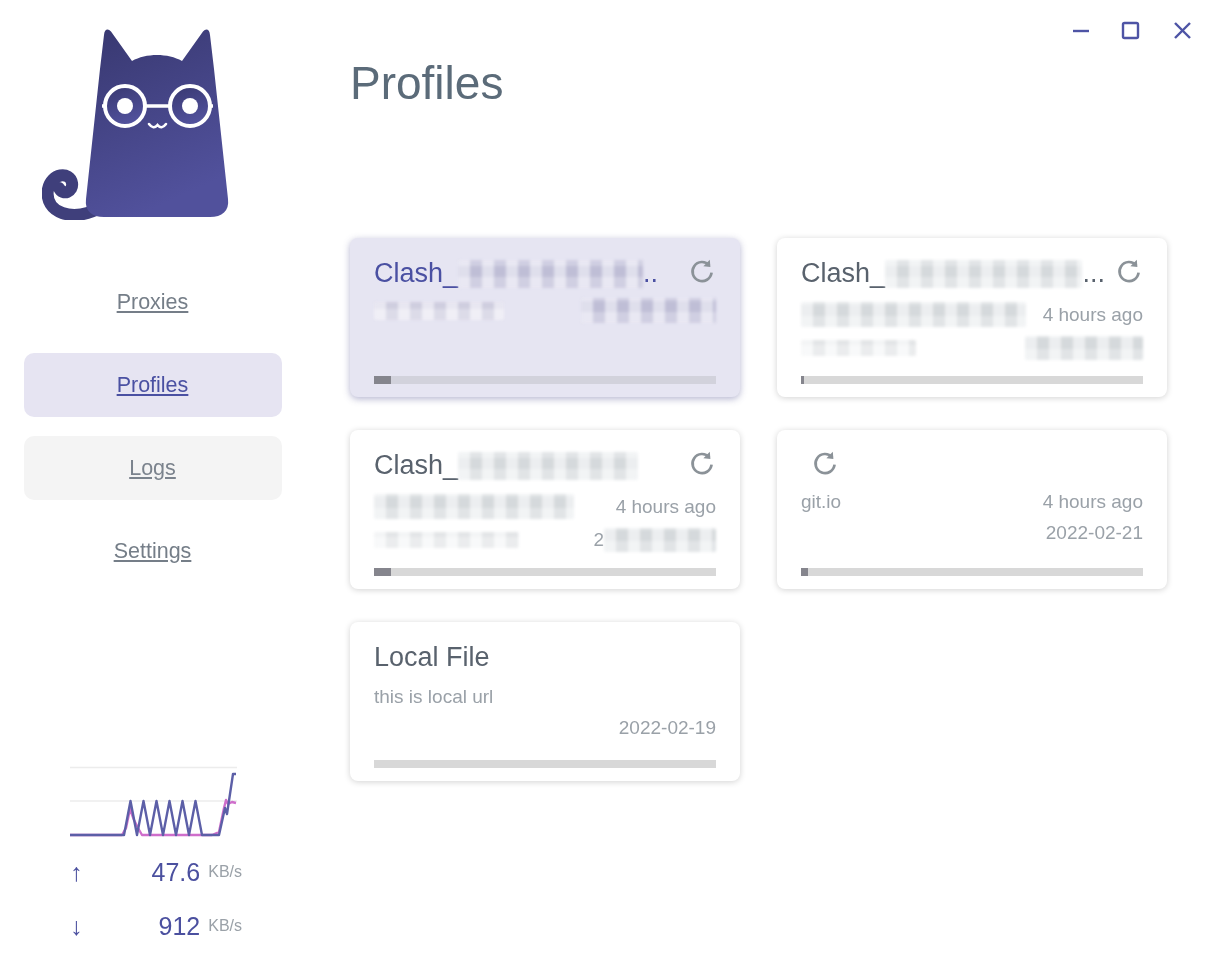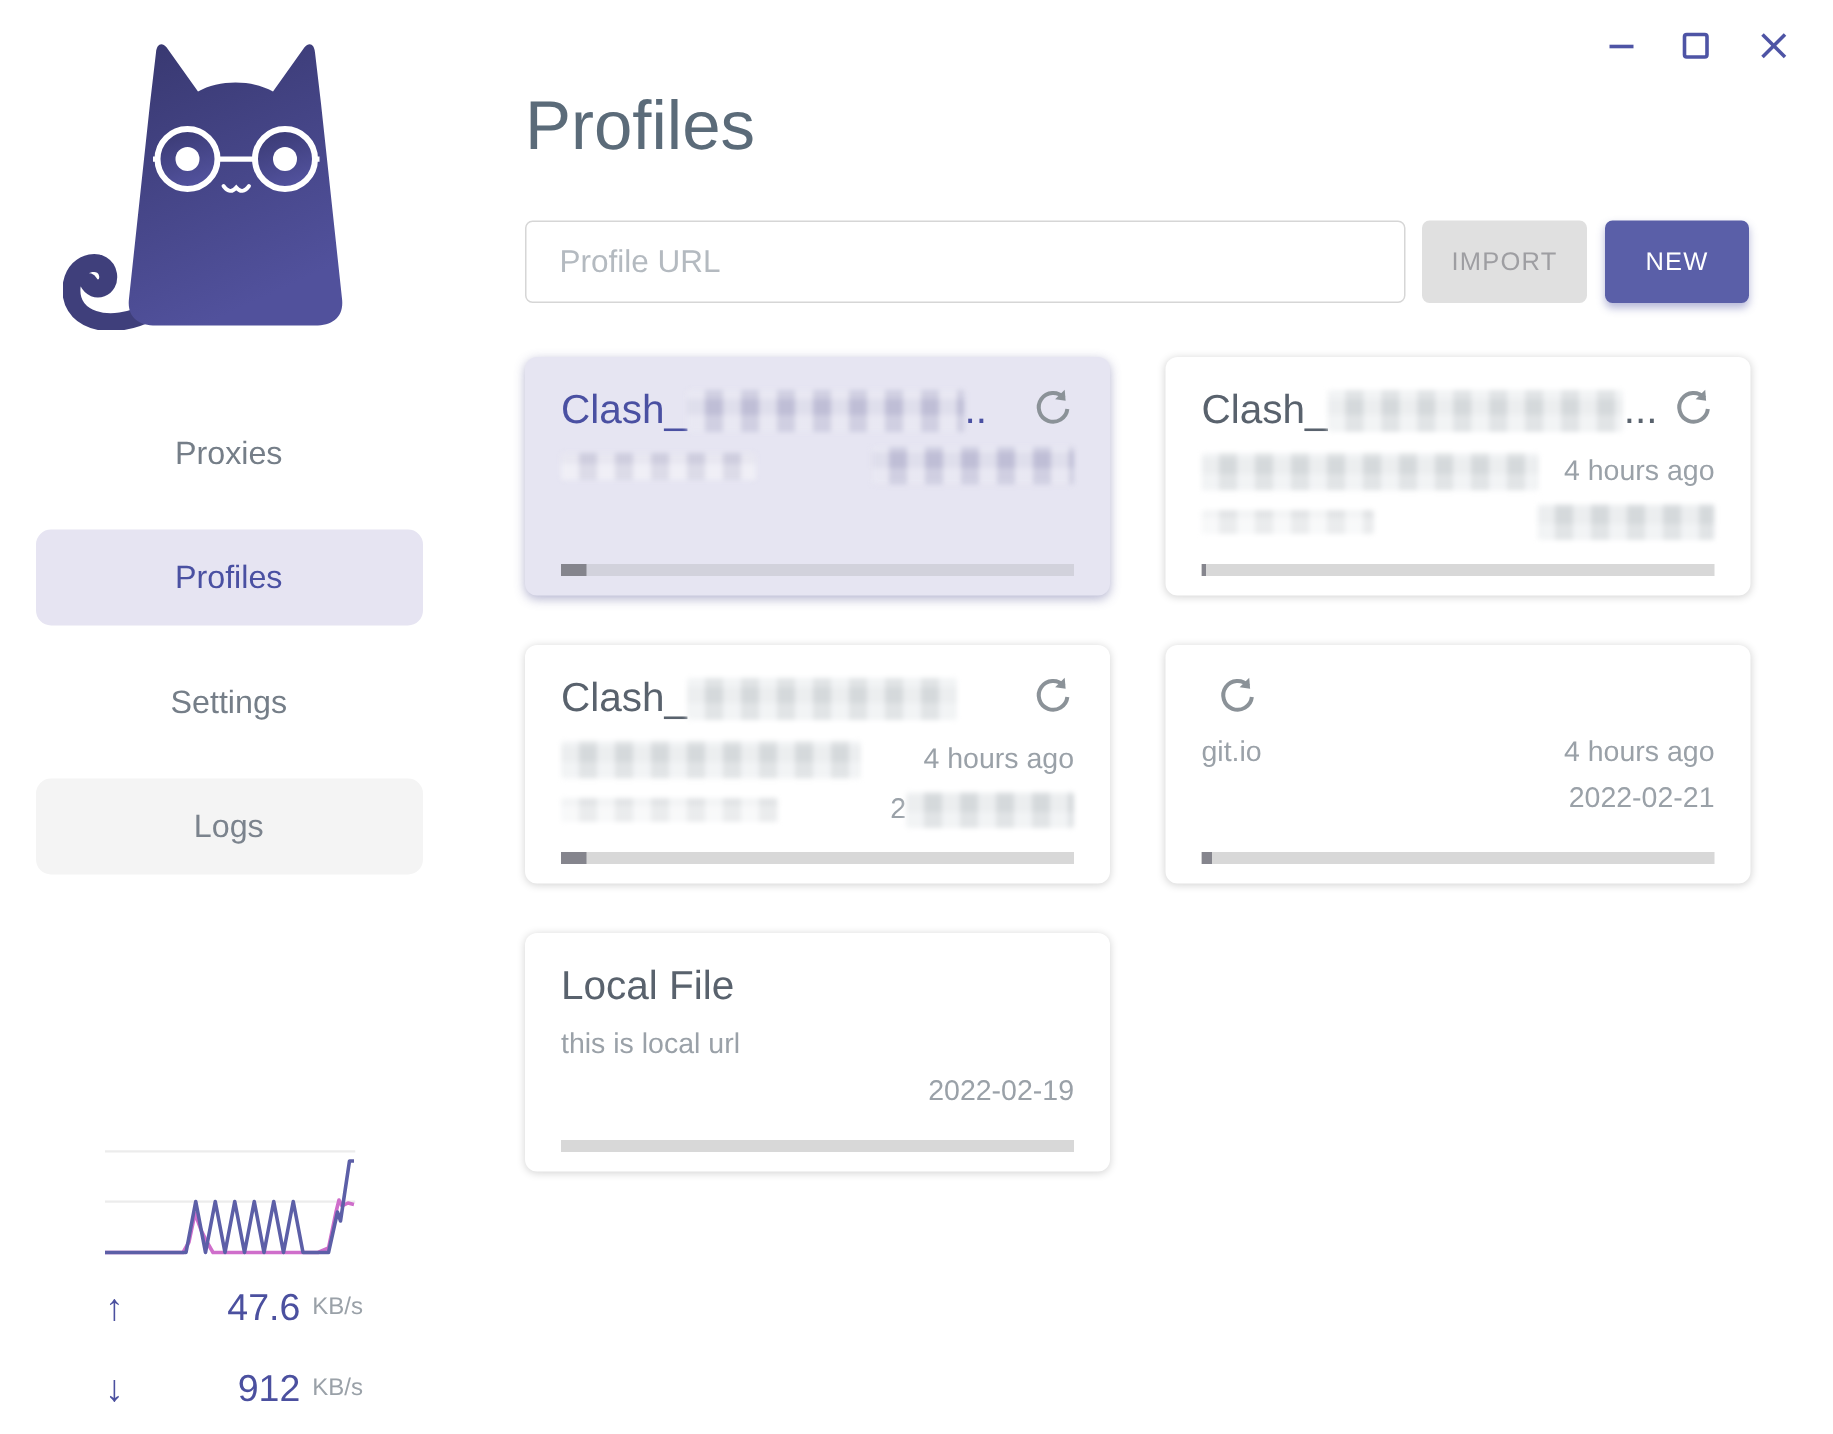--- a/index.html
+++ b/index.html
@@ -14,21 +14,21 @@
   .ctl-max   { right:80px;  top:19px; }
   .ctl-close { right:28px;  top:19px; }
 
   
   .sidebar { position:absolute; left:0; top:0; width:350px; height:956px; }
   .logo { position:absolute; left:42px; top:26px; width:195px; height:194px; }
 
   .nav { position:absolute; left:0; top:270px; width:305px; }
   .nav-item { width:258px; height:64px; margin:0 auto 19px auto; display:flex;
     align-items:center; justify-content:center; border-radius:10px;
-    font-size:21.5px; color:#757e88; cursor:pointer; }
+    font-size:21.5px; color:#757e88; cursor:pointer;text-decoration:underline; }
   .nav-item.active { background:#e6e4f2; color:#4a50a2; }
   .nav-item.hovered { background:#f4f4f4; color:#7b838d; }
 
   
   .spark { position:absolute; left:70px; top:764px; width:167px; height:76px; }
   .speed-row { position:absolute; left:70px; width:172px; height:40px;
     display:flex; align-items:center; }
   .speed-up { top:852px; } .speed-down { top:906px; }
   .speed-arrow { width:34px; font-size:25px; color:#4b509f; }
   .speed-val { flex:1; text-align:right; font-size:25px; color:#4b509f; }
@@ -124,22 +124,22 @@
       <circle cx="148" cy="79" r="20" fill="url(#catgrad)" stroke="#fff" stroke-width="4"></circle>
       <circle cx="83" cy="79" r="8" fill="#fff"></circle>
       <circle cx="148" cy="79" r="8" fill="#fff"></circle>
 
       <path d="M 107,97 Q 111.5,103 115.5,98 Q 119.5,103 124,97" fill="none" stroke="#fff" stroke-width="2.6" stroke-linecap="round"></path>
     </svg>
 
     <div class="nav">
       <div class="nav-item">Proxies</div>
       <div class="nav-item active">Profiles</div>
+      <div class="nav-item hovered">Logs</div>
       <div class="nav-item">Settings</div>
-      <div class="nav-item hovered">Logs</div>
     </div>
 
     <div class="spark">
       <svg width="167" height="76" viewBox="0 0 167 76">
         <line x1="0" y1="3.5" x2="167" y2="3.5" stroke="#ececec" stroke-width="1.5"></line>
         <line x1="0" y1="37" x2="167" y2="37" stroke="#ececec" stroke-width="1.5"></line>
         <polyline fill="none" stroke="#cf6ecb" stroke-width="2.4" stroke-linejoin="round" points="0,71 52,71 56,64 60,45 64,56 68,64 72,71 142,71 149,68 154,44 156,36 158,40 162,38 166,39"></polyline>
         <polyline fill="none" stroke="#5c5fa7" stroke-width="2.4" stroke-linejoin="round" points="0,71 54,71 60.5,37 67,71 73.5,37 80,71 86.5,37 93,71 99.5,37 106,71 112.5,37 119,71 125.5,37 132,71 149,71 155,44 157,50 163,10 166,10"></polyline>
       </svg>
     </div>
@@ -152,25 +152,20 @@
     <div class="speed-row speed-down">
       <span class="speed-arrow">↓</span>
       <span class="speed-val">912</span>
       <span class="speed-unit">KB/s</span>
     </div>
   </div>
 
   <div class="main">
     <h1 class="page-title">Profiles</h1>
 
-    <div class="toolbar">
-      <input class="url-input" type="text" placeholder="Profile URL" style="">
-      <button class="btn btn-import" disabled="">IMPORT</button>
-      <button class="btn btn-new">NEW</button>
-    </div>
 
     <div class="cards">
 
       <div class="card selected">
         <div class="card-title-row">
           <div class="card-title">
             <span>Clash_</span>
             <span class="bz bz-lav" style="width:185px;height:28px;"></span>
             <span>..</span>
           </div>

